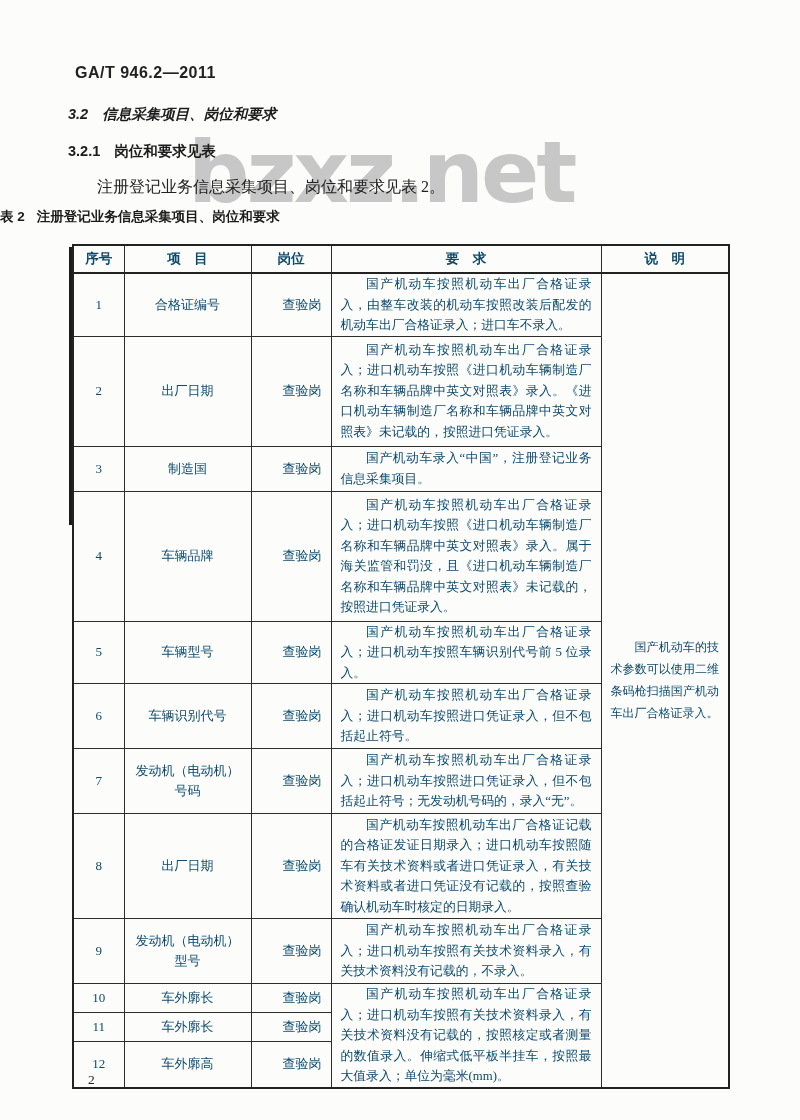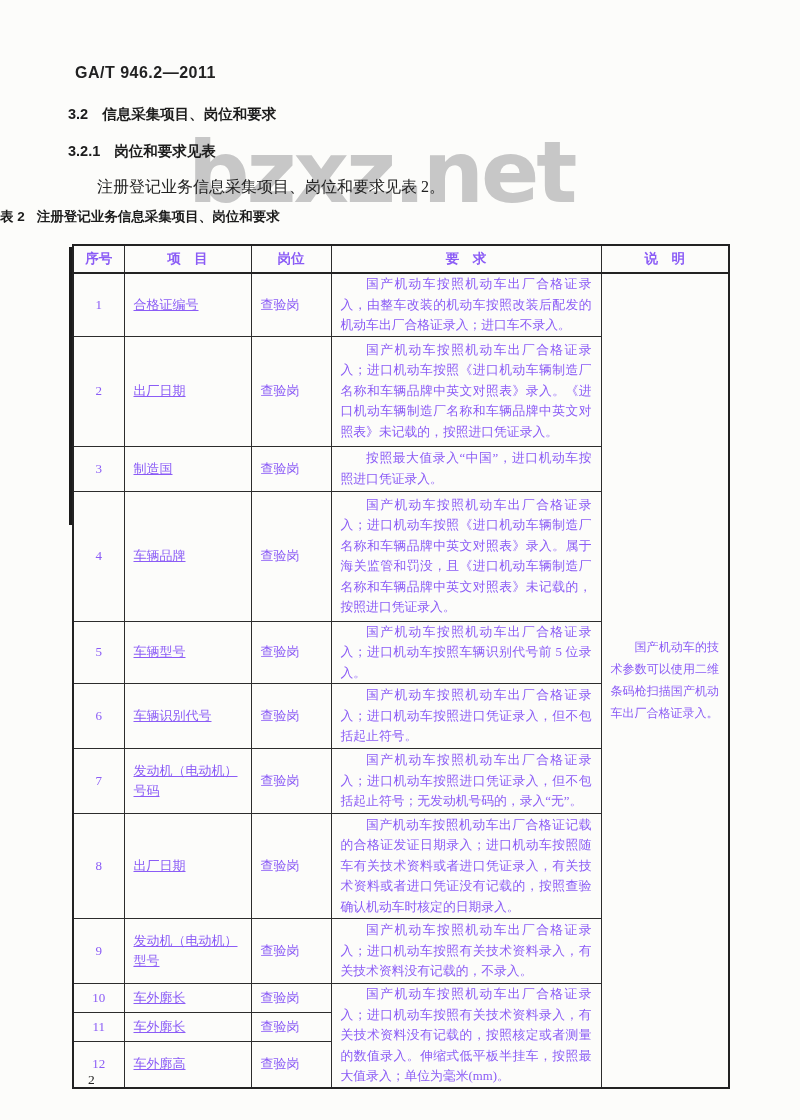--- a/index.html
+++ b/index.html
@@ -39,21 +39,21 @@
     color: #222;
   }
   .h-sec {
     position: absolute;
     left: 68px;
     font-family: "Liberation Sans", "DejaVu Sans", sans-serif;
     font-weight: bold;
     font-size: 14.5px;
     color: #1c1c1c;
   }
-  .h-32  { top: 105px; }
+  .h-32  { top: 105px; font-style: italic; }
   .h-321 { top: 142px; }
   .h-sec .sec-num { margin-right: 14px; }
   .intro-para {
     position: absolute;
     left: 97px; top: 177px;
     font-size: 16px;
     color: #222;
   }
   .table-title {
     position: absolute;
@@ -66,39 +66,39 @@
     color: #1c1c1c;
   }
   .table-title .tbl-label { margin-right: 12px; }
   table.main {
     position: absolute;
     left: 72px; top: 244px;
     width: 656px;
     border-collapse: collapse;
     table-layout: fixed;
     font-size: 13px;
-    color: #8b5cf6;
+    color: #0c4a6e;
   }
   table.main th, table.main td {
     border: 1px solid #2c2c2c;
     padding: 0 9px;
     vertical-align: middle;
   }
   table.main { border: 2px solid #222; }
   table.main thead th {
     height: 28px;
     font-weight: bold;
     text-align: center;
     border-bottom: 2px solid #222;
     font-size: 13.5px;
     padding: 2px 2px;
   }
   td.c-no   { text-align: center; }
-  td.c-item { line-height: 20px; text-decoration: underline; }
-  td.c-post { text-align: left; }
+  td.c-item { text-align: center; line-height: 20px; }
+  td.c-post { text-align: right; }
   td.c-req  {
     text-align: justify;
     text-indent: 2em;
     line-height: 20.5px;
     font-size: 12.8px;
   }
   td.c-note {
     text-align: justify;
     text-indent: 2em;
     line-height: 22px;
@@ -174,21 +174,21 @@
         <tr style="height:110px">
           <td class="c-no">2</td>
           <td class="c-item">出厂日期</td>
           <td class="c-post">查验岗</td>
           <td class="c-req">国产机动车按照机动车出厂合格证录入；进口机动车按照《进口机动车辆制造厂名称和车辆品牌中英文对照表》录入。《进口机动车辆制造厂名称和车辆品牌中英文对照表》未记载的，按照进口凭证录入。</td>
         </tr>
         <tr style="height:45px">
           <td class="c-no">3</td>
           <td class="c-item">制造国</td>
           <td class="c-post">查验岗</td>
-          <td class="c-req">按照最大值录入“中国”，进口机动车按照进口凭证录入。</td>
+          <td class="c-req">国产机动车录入“中国”，注册登记业务信息采集项目。</td>
         </tr>
         <tr style="height:130px">
           <td class="c-no">4</td>
           <td class="c-item">车辆品牌</td>
           <td class="c-post">查验岗</td>
           <td class="c-req">国产机动车按照机动车出厂合格证录入；进口机动车按照《进口机动车辆制造厂名称和车辆品牌中英文对照表》录入。属于海关监管和罚没，且《进口机动车辆制造厂名称和车辆品牌中英文对照表》未记载的，按照进口凭证录入。</td>
         </tr>
         <tr style="height:45px">
           <td class="c-no">5</td>
           <td class="c-item">车辆型号</td>

